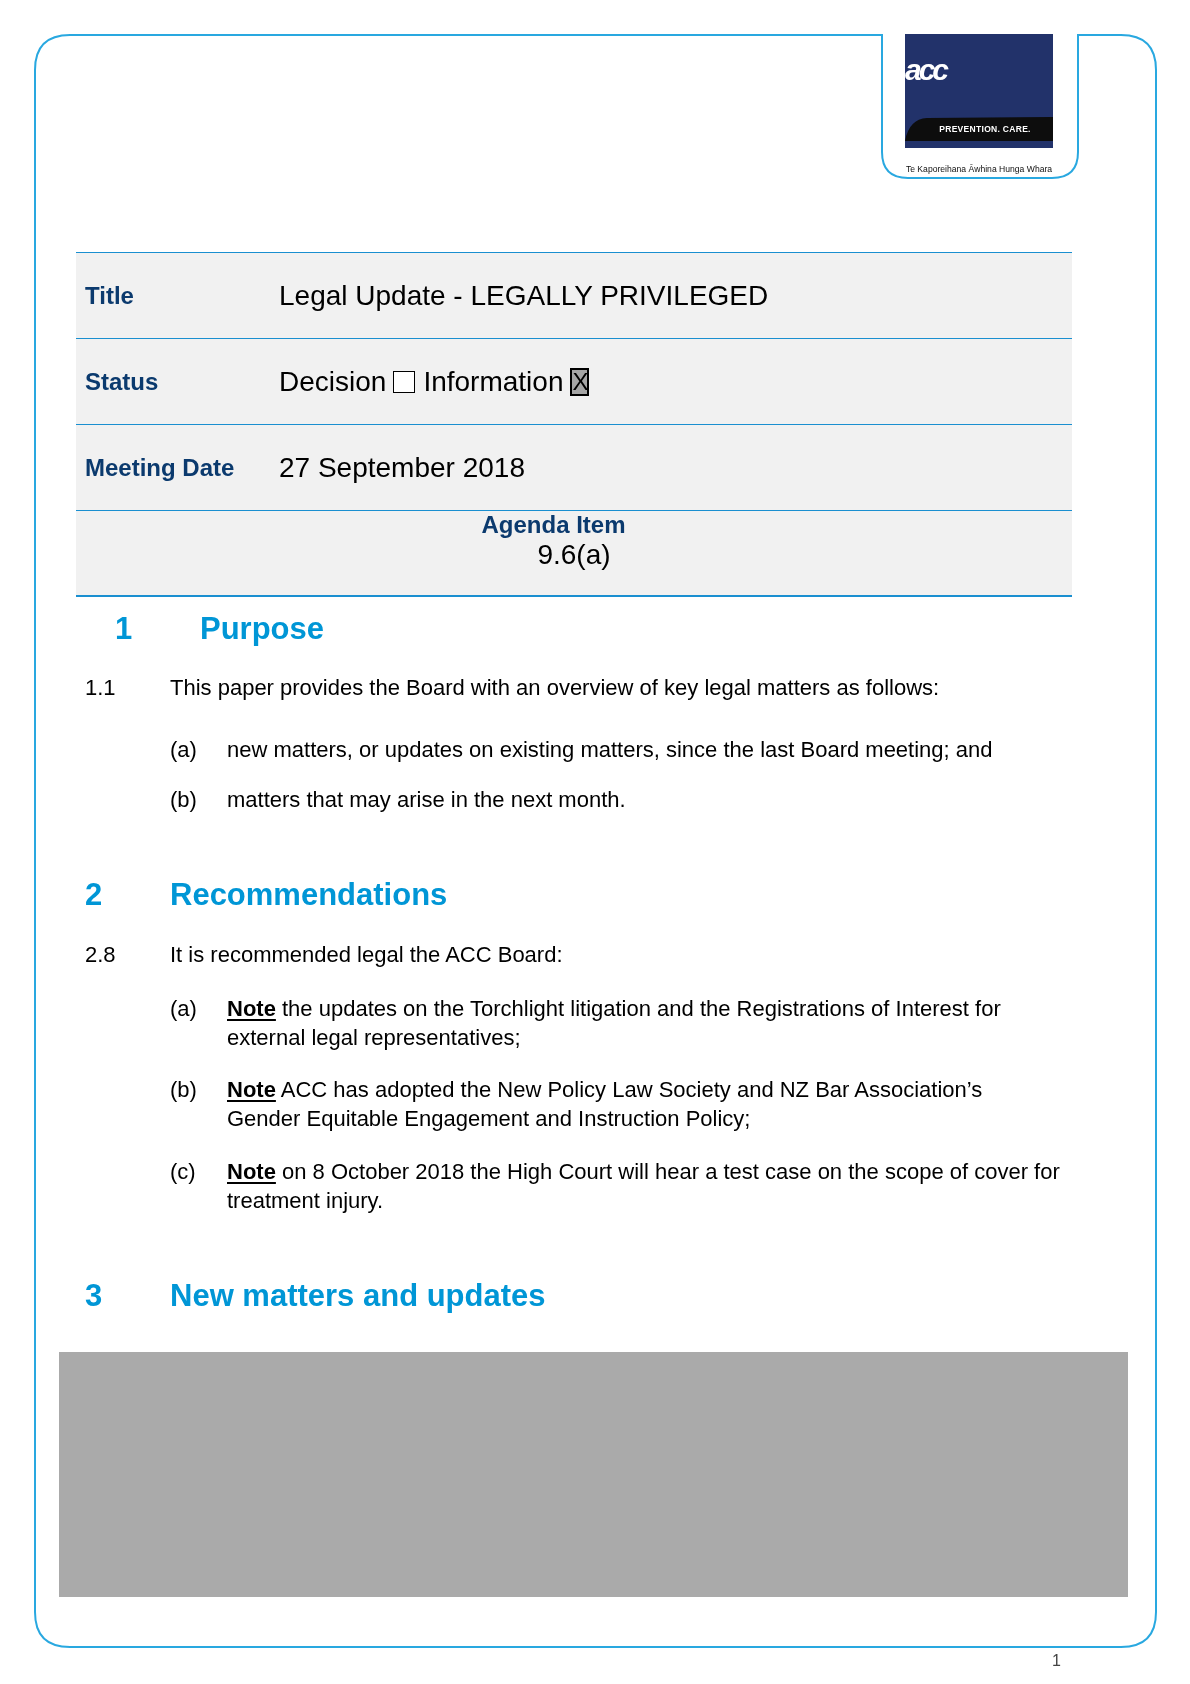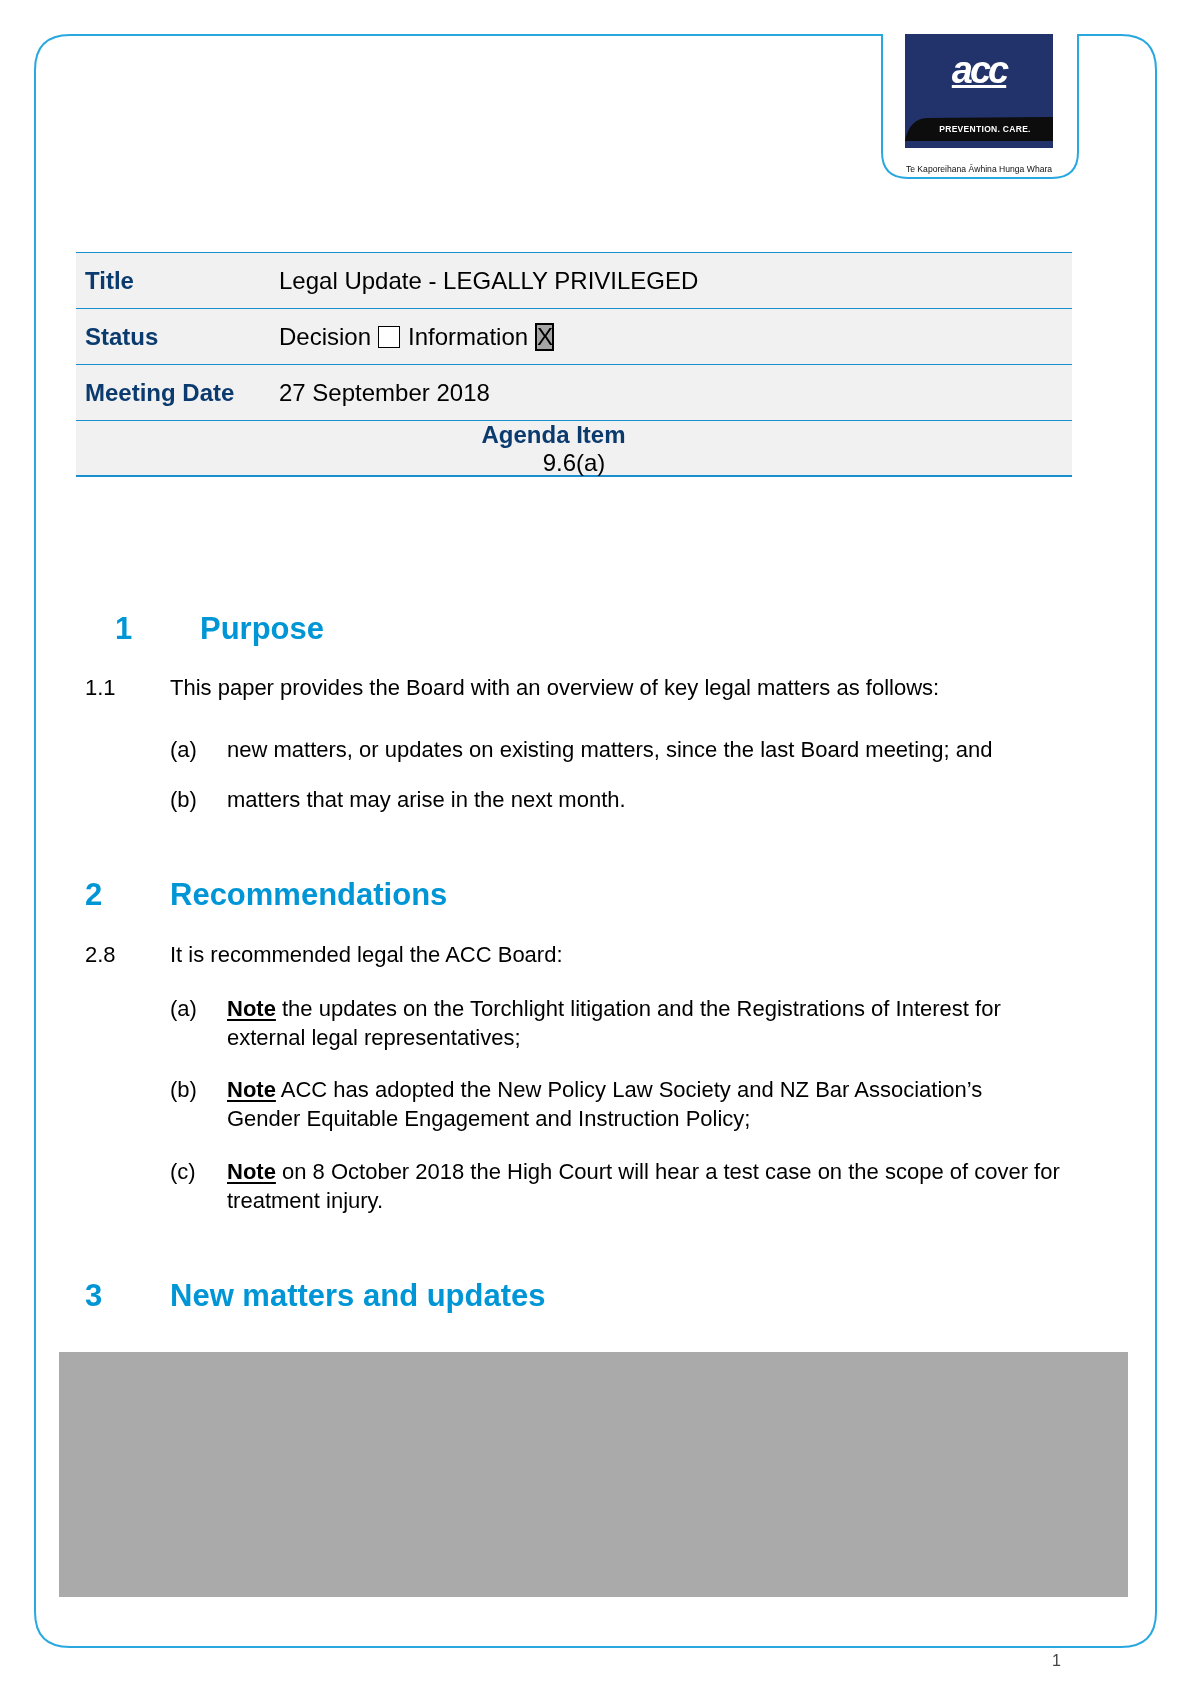--- a/index.html
+++ b/index.html
@@ -6,36 +6,36 @@
   body { width:1190px; height:1684px; position:relative; overflow:hidden;
          font-family:"Liberation Sans", sans-serif; color:#000; }
 
   
   .frame { position:absolute; left:0; top:0; width:1190px; height:1684px; }
   .frame svg { position:absolute; left:0; top:0; }
 
   
   .logo { position:absolute; left:905px; top:34px; width:148px; }
   .logo-box { width:148px; height:114px; background:#22326a; position:relative; overflow:hidden; }
-  .logo-mark { position:absolute; left:0; top:16px; width:148px; text-align:center;
+  .logo-mark { position:absolute; left:0; top:16px; width:148px; text-align:left;
                color:#fff; font-family:"Liberation Sans", sans-serif; font-weight:bold;
-               font-style:italic; font-size:38px; letter-spacing:-3px; line-height:40px;text-decoration:underline; }
+               font-style:italic; font-size:30px; letter-spacing:-3px; line-height:40px; }
   .logo-band { position:absolute; left:0; bottom:7px; width:148px; height:24px; }
   .logo-band svg { position:absolute; left:0; top:0; }
   .logo-tag { position:absolute; left:16px; right:4px; top:0; height:24px; line-height:24px;
               color:#fff; font-size:8.5px; font-weight:bold; text-align:center; letter-spacing:0.3px; }
   .logo-sub { margin-top:16px; font-size:8.6px; color:#111; text-align:center; white-space:nowrap; }
 
   
   .meta { position:absolute; left:76px; top:252px; width:996px; background:#f1f1f1;
           border-top:1.5px solid #1a8fd0; }
-  .meta-row { display:flex; align-items:center; height:56px; border-bottom:1.5px solid #1a8fd0; box-sizing:border-box; }
+  .meta-row { display:flex; align-items:center; height:86px; border-bottom:1.5px solid #1a8fd0; box-sizing:border-box; }
   .meta-row.last { border-bottom:2.5px solid #1a8fd0;flex-direction:column; }
   .meta-label { width:194px; padding-left:9px; font-weight:bold; color:#0b3a6e; font-size:24px; }
-  .meta-value { font-size:24px; color:#000; display:flex; align-items:center; }
+  .meta-value { font-size:28px; color:#000; display:flex; align-items:center; }
   .cb { display:inline-block; width:22px; height:22px; border:1.5px solid #000; margin:0 8px 0 7px;
         box-sizing:border-box; background:#fff; position:relative; }
   .cb.checked { background:#a6a6a6; border-width:2px; width:19px; height:28px; margin-left:7px; }
   .cb.checked::after { content:"X"; position:absolute; left:0; top:-2px; width:100%; text-align:center;
                        font-size:24px; line-height:28px; color:#000; }
 
   
   .h { position:absolute; left:85px; font-weight:bold; color:#0096d6; font-size:31px; line-height:36px; }
   .h .num { display:inline-block; width:85px; }
 

